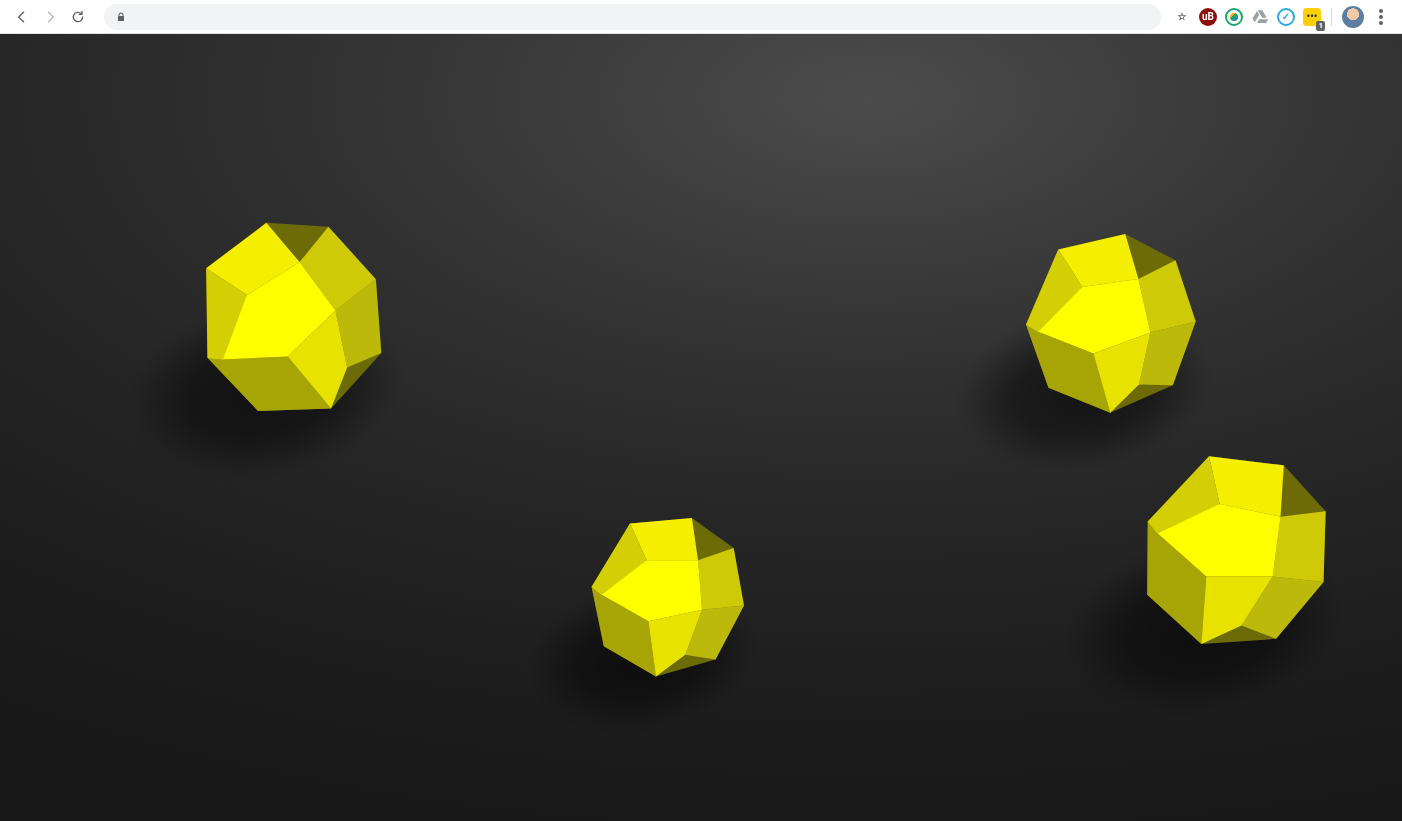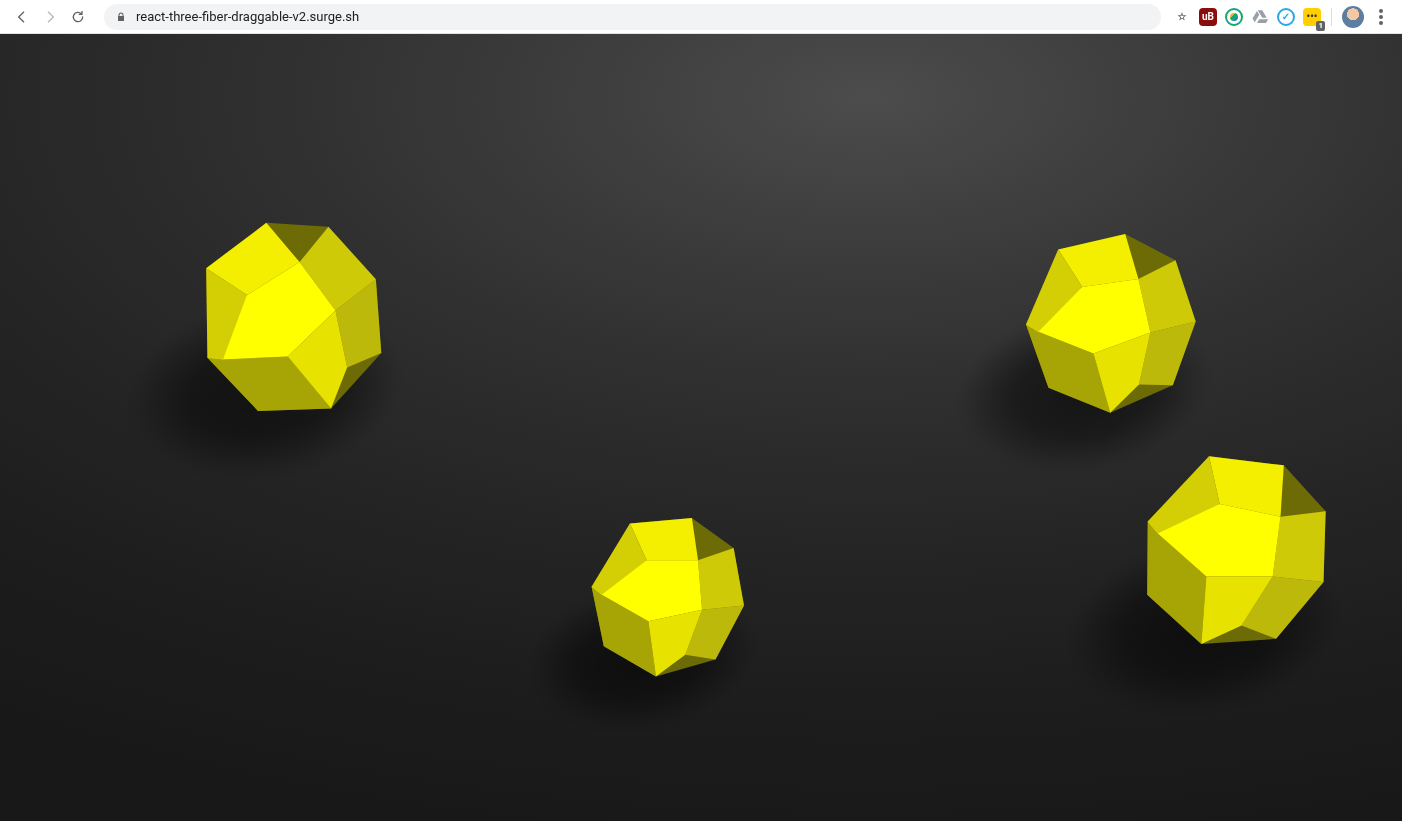--- a/index.html
+++ b/index.html
@@ -49,21 +49,21 @@
   }
   .omnibox .lock svg{width:12px;height:12px;fill:currentColor;}
   .omnibox .url { line-height: 26px; white-space: nowrap; overflow: hidden; text-overflow: ellipsis; }
 
   .right-icons { display:flex; align-items:center; gap:8px; padding:0 4px 0 2px; }
   .ext {
     width:18px;height:18px;border-radius:4px;display:flex;align-items:center;justify-content:center;
     font-size:10px;font-weight:700;color:#fff;
   }
   .ext.star  { color:#5f6368; background:transparent; }
-  .ext.ublock{ background:#8b0e0e; }
+  .ext.ublock{ background:#8b0e0e;border-radius:9px; }
   .ext.ring  { background:#fff;border:2px solid #17a673;box-sizing:border-box;border-radius:50%; position:relative;}
   .ext.ring::after{content:"";position:absolute;inset:3px;border-radius:50%;background:linear-gradient(135deg,#f7b500 0 33%,#17a673 33% 66%,#2d7bd6 66%);}
   .ext.gdrive{ background:transparent;color:#9aa0a6;}
   .ext.gdrive svg{width:18px;height:18px;fill:currentColor;}
   .ext.check { background:#fff;border:2px solid #2aa8e0;border-radius:50%;color:#2aa8e0;box-sizing:border-box;}
   .ext.miro  { background:#ffcf00;color:#333;position:relative;}
   .ext.miro .badge{position:absolute;right:-4px;bottom:-5px;background:#5f6368;color:#fff;font-size:8px;line-height:10px;padding:0 2px;border-radius:2px;}
   .sep { width:1px;height:18px;background:#dadce0;margin:0 2px;}
   .avatar{ width:22px;height:22px;border-radius:50%;
     background:radial-gradient(circle at 50% 38%,#f3c8a6 0 34%,transparent 35%),
@@ -118,21 +118,20 @@
         <polyline points="18 3 18 8 13 8"></polyline>
       </svg>
   </div>
 
   <div class="omnibox">
     <span class="lock">
       <svg viewBox="0 0 24 24">
           <path d="M7 10V8a5 5 0 0 1 10 0v2h1v10H6V10h1zm2 0h6V8a3 3 0 0 0-6 0v2z"></path>
         </svg>
     </span>
-    <span class="url">react-three-fiber-draggable-v2.surge.sh</span>
   </div>
 
   <div class="right-icons">
     <span class="ext star">☆</span>
     <span class="ext ublock">uB</span>
     <span class="ext ring"></span>
     <span class="ext gdrive">
       <svg viewBox="0 0 24 24">
           <path d="M9 3h6l6 10h-6L9 3zm-1 1L2 14l3 5 6-10-3-5zm5 11H23l-3 5H8l3-5z"></path>
         </svg>

